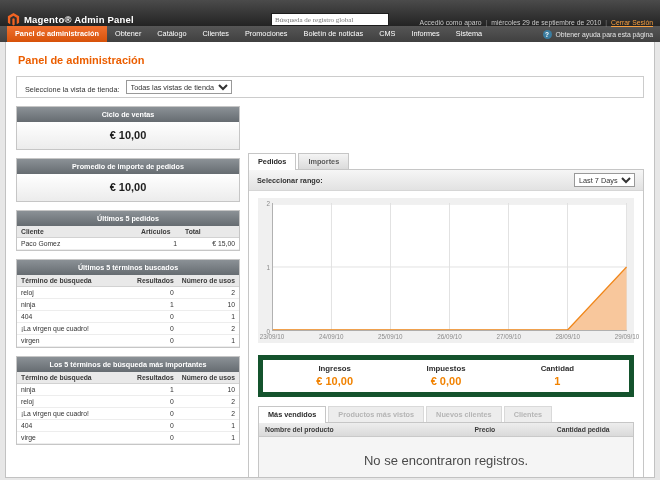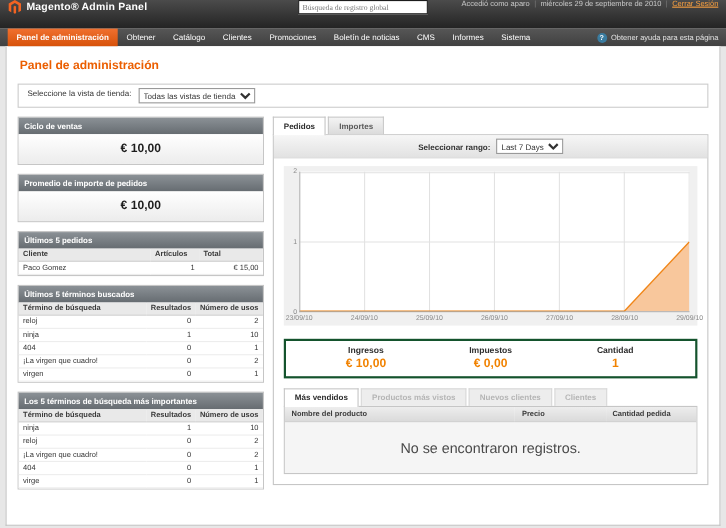--- a/index.html
+++ b/index.html
@@ -1,75 +1,75 @@
 <!DOCTYPE html>
 <html><head>
 <meta charset="utf-8">
 <style>
   * { margin:0; padding:0; box-sizing:border-box; }
   html,body { width:660px; height:480px; overflow:hidden; }
   body { background:#e7e7e7; font-family:"Liberation Sans", sans-serif; color:#333; }
 
   
-  .header { height:26px; background:linear-gradient(#4b4b4b,#232323); display:flex; align-items:flex-start; padding:0 7px; }
+  .header { height:26px; background:linear-gradient(#4b4b4b,#232323); display:flex; align-items:flex-end; padding:0 7px; }
   .logo { display:flex; align-items:center; gap:4px; flex:1; }
   .logo-text { color:#fff; font-size:9.5px; font-weight:bold; letter-spacing:.2px; white-space:nowrap; }
   .search-input { width:118px; height:13px; font-size:7px; border:1px solid #1c1c1c; padding:0 3px; color:#777; background:#fff; font-family:Liberation Serif, serif; }
   .header-right { flex:1; display:flex; justify-content:flex-end; align-items:center; gap:4px; font-size:6.8px; color:#c9c9c9; white-space:nowrap; }
   .sep { color:#7d7d7d; }
   .logout-link { color:#f9a040; text-decoration:underline; cursor:pointer; }
 
   
   .nav { height:16px; background:linear-gradient(#565656,#404040); display:flex; align-items:stretch; padding:0 7px; }
   .nav ul { display:flex; list-style:none; flex:1; }
   .nav li { color:#fff; font-size:7.3px; line-height:16px; padding:0 8px; cursor:pointer; white-space:nowrap; }
   .nav li.active { background:linear-gradient(#f0702f,#d7520a); font-weight:bold; }
   .nav-help { display:flex; align-items:center; gap:4px; color:#e3e3e3; font-size:6.8px; white-space:nowrap; }
   .help-icon { width:9px; height:9px; border-radius:50%; background:#3a7ca0; color:#fff; font-size:6.5px; line-height:9px; text-align:center; display:inline-block; font-weight:bold; }
 
   
   .content { margin:0 5px; background:#fff; border:1px solid #c2c2c2; border-top:none; height:436px; overflow:hidden; }
   .page-title { color:#eb5e00; font-size:11px; font-weight:bold; padding:12px 12px 8px; }
-  .store-bar { margin:2px 10px 8px; border:1px solid #ccc; background:#fff; padding:3px 8px; display:flex; align-items:flex-start; gap:6px; font-size:7.3px; }
+  .store-bar { margin:2px 10px 8px; border:1px solid #ccc; background:#fff; padding:3px 8px; display:flex; align-items:flex-end; gap:6px; font-size:7.3px; }
   select { font-size:7.3px; font-family:inherit; height:14px; border:1px solid #999; background:#fff; color:#333; }
 
   .columns { display:flex; gap:8px; margin:0 10px; align-items:flex-start; }
   .col-left { width:224px; flex:none; }
   .col-right { flex:1; min-width:0; }
 
   
   .panel { border:1px solid #c6c6c6; margin-bottom:8px; background:#fff; }
-  .panel-head { background:linear-gradient(#8b9196,#666c71); color:#fff; font-size:7.2px; font-weight:bold; padding:3px 5px; }
+  .panel-head { background:linear-gradient(#8b9196,#666c71); color:#fff; font-size:7.2px; font-weight:bold; padding:3px 5px;text-align:center; }
   .panel-value { text-align:center; font-size:11px; font-weight:bold; color:#1d1d1d; padding:7px 0 8px; background:linear-gradient(#ffffff,#ececec); }
   table.mini { width:100%; border-collapse:collapse; font-size:6.8px; }
   table.mini th { background:#e9e9e9; font-weight:bold; text-align:left; padding:2px 4px; border-bottom:1px solid #d2d2d2; color:#3a3a3a; white-space:nowrap; }
   table.mini td { padding:2px 4px; border-bottom:1px solid #ededed; background:#fff; }
   .num { text-align:right; }
   .w-sm { width:44px; } .w-md { width:58px; }
 
   
-  .tabs { display:flex; gap:2px; position:relative; z-index:2; }
+  .tabs { display:flex; gap:2px; position:relative; z-index:2;margin-top:47px; }
   .tab { border:1px solid #c6c6c6; border-bottom:none; background:linear-gradient(#f4f4f4,#dbdbdb); color:#5a5a5a; font-size:7.3px; font-weight:bold; padding:3px 9px; cursor:pointer; white-space:nowrap; }
   .tab.active { background:#fff; color:#2b2b2b; margin-bottom:-1px; padding-bottom:4px; }
   .tab.dim { background:#ededed; color:#b5b5b5; border-color:#d9d9d9; }
 
   .main-box { border:1px solid #c6c6c6; background:#fff; }
-  .range-bar { background:linear-gradient(#f6f6f6,#e2e2e2); border-bottom:1px solid #d6d6d6; padding:3px 8px; display:flex; justify-content:center; align-items:center; gap:5px; font-size:7.3px; font-weight:bold; color:#333; }
+  .range-bar { background:linear-gradient(#f6f6f6,#e2e2e2); border-bottom:1px solid #d6d6d6; padding:3px 8px; display:flex; justify-content:space-between; align-items:center; gap:5px; font-size:7.3px; font-weight:bold; color:#333; }
 
   
   .chart-wrap { padding:7px 9px 5px; }
   .chart-grid { background:#f0f0f0; display:grid; grid-template-columns:14px 1fr; grid-template-rows:128px 12px; padding:5px 7px 0 0; }
   .ylabels { position:relative; font-size:6.3px; color:#8a8a8a; }
   .ylabels span { position:absolute; right:2px; transform:translateY(-50%); }
   .plot { width:100%; height:128px; display:block; background:#fff; }
   .xlabels { grid-column:2; position:relative; font-size:6.3px; color:#8a8a8a; }
   .xlabels span { position:absolute; top:2px; transform:translateX(-50%); white-space:nowrap; }
 
   
-  .totals { margin:7px 9px; border:2px solid #14532d; display:flex; padding:4px 16px 5px; }
+  .totals { margin:7px 9px; border:5px solid #14532d; display:flex; padding:4px 16px 5px; }
   .total-cell { flex:1; text-align:center; }
   .total-label { font-size:7.8px; font-weight:bold; color:#2e2e2e; }
   .total-value { font-size:11px; font-weight:bold; color:#f18200; margin-top:2px; }
 
   
   .bottom-tabs { margin:9px 9px 0; }
   .products-box { margin:0 9px 9px; border:1px solid #c6c6c6; position:relative; z-index:1; }
   table.products { width:100%; border-collapse:collapse; font-size:6.8px; }
   table.products th { background:linear-gradient(#ededed,#dadada); font-weight:bold; text-align:left; padding:3px 6px; border-bottom:1px solid #c9c9c9; color:#3a3a3a; }
   .c-name { width:56%; } .c-price { width:22%; } .c-qty { width:22%; }

